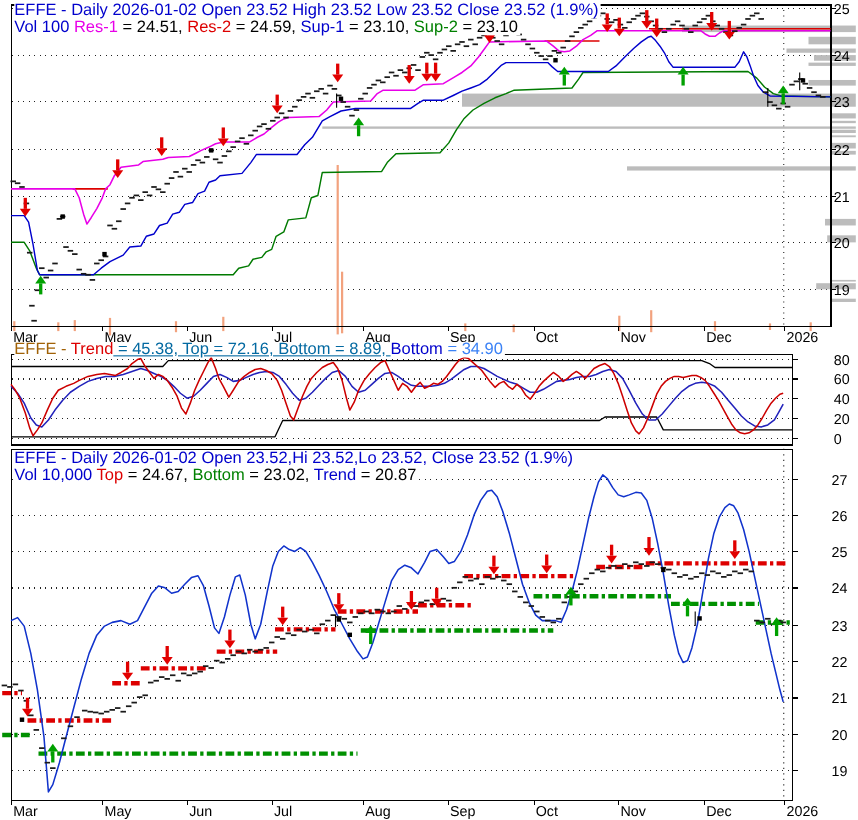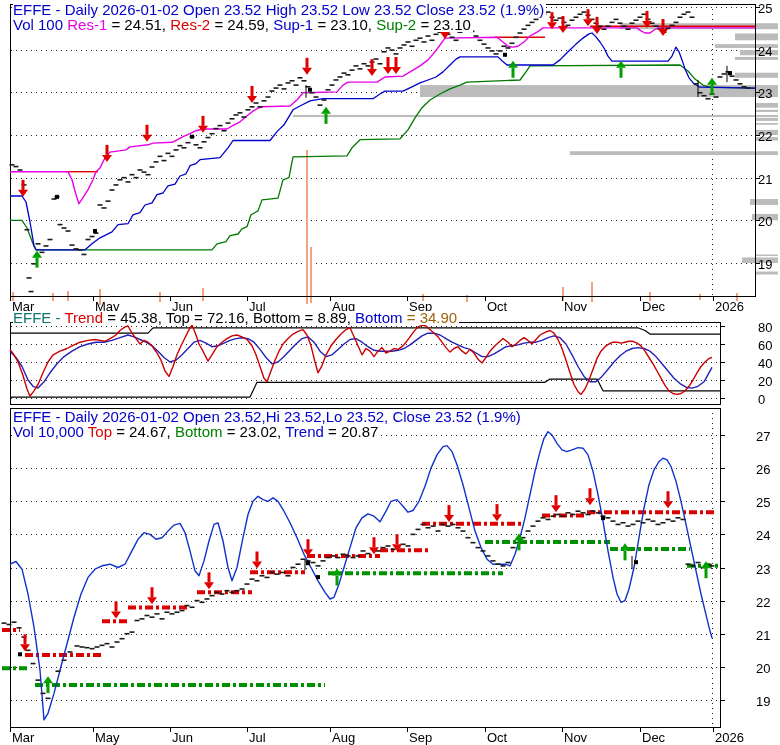--- a/index.html
+++ b/index.html
@@ -611,16 +611,16 @@
         <line x1="562.5" y1="727" x2="562.5" y2="732" stroke="#000" stroke-width="1" shape-rendering="crispEdges"></line>
         <text x="564" y="742" class="xlbl">Nov</text>
         <line x1="640.5" y1="727" x2="640.5" y2="732" stroke="#000" stroke-width="1" shape-rendering="crispEdges"></line>
         <text x="642" y="742" class="xlbl">Dec</text>
         <line x1="713.5" y1="727" x2="713.5" y2="732" stroke="#000" stroke-width="1" shape-rendering="crispEdges"></line>
         <text x="715" y="742" class="xlbl">2026</text>
       </g>
     </svg>
   <div class="t" style="left:13px;top:3px"><span style="color:#0000cc">EFFE - Daily 2026-01-02 Open 23.52  High 23.52  Low 23.52  Close 23.52 (1.9%)</span></div>
   <div class="t" style="left:13px;top:18px" id="t-p1l2"><span style="color: rgb(0, 0, 204);">Vol 100 </span><span style="color: rgb(232, 0, 232);">Res-1</span><span style="color: rgb(0, 0, 0);"> = 24.51, </span><span style="color: rgb(221, 0, 0);">Res-2</span><span style="color: rgb(0, 0, 0);"> = 24.59, </span><span style="color: rgb(0, 0, 204);">Sup-1</span><span style="color: rgb(0, 0, 0);"> = 23.10, </span><span style="color: rgb(0, 128, 0);">Sup-2</span><span style="color: rgb(0, 0, 0);"> = 23.10</span></div>
-  <div class="t" style="left:13px;top:311px" id="t-p2"><span style="color: #0f766e;">EFFE - </span><span style="color: rgb(221, 0, 0);">Trend</span><span style="color: #000000;"> = 45.38, Top = 72.16, Bottom = 8.89, </span><span style="color: rgb(0, 0, 204);">Bottom</span><span style="color: #a16207;"> = 34.90</span></div>
+  <div class="t" style="left:13px;top:311px" id="t-p2"><span style="color: #a16207;">EFFE - </span><span style="color: rgb(221, 0, 0);">Trend</span><span style="color: #0369a1; text-decoration: underline;"> = 45.38, Top = 72.16, Bottom = 8.89, </span><span style="color: rgb(0, 0, 204);">Bottom</span><span style="color: #3b82f6;"> = 34.90</span></div>
   <div class="t" style="left:13px;top:410px"><span style="color:#0000cc">EFFE - Daily 2026-01-02 Open 23.52,Hi 23.52,Lo 23.52, Close 23.52 (1.9%)</span></div>
   <div class="t" style="left:13px;top:425px" id="t-p3l2"><span style="color: rgb(0, 0, 204);">Vol 10,000 </span><span style="color: rgb(221, 0, 0);">Top</span><span style="color: rgb(0, 0, 0);"> = 24.67, </span><span style="color: rgb(0, 128, 0);">Bottom</span><span style="color: rgb(0, 0, 0);"> = 23.02, </span><span style="color: rgb(0, 0, 204);">Trend</span><span style="color: rgb(0, 0, 0);"> = 20.87</span></div>
 </div>
 
 </body></html>

